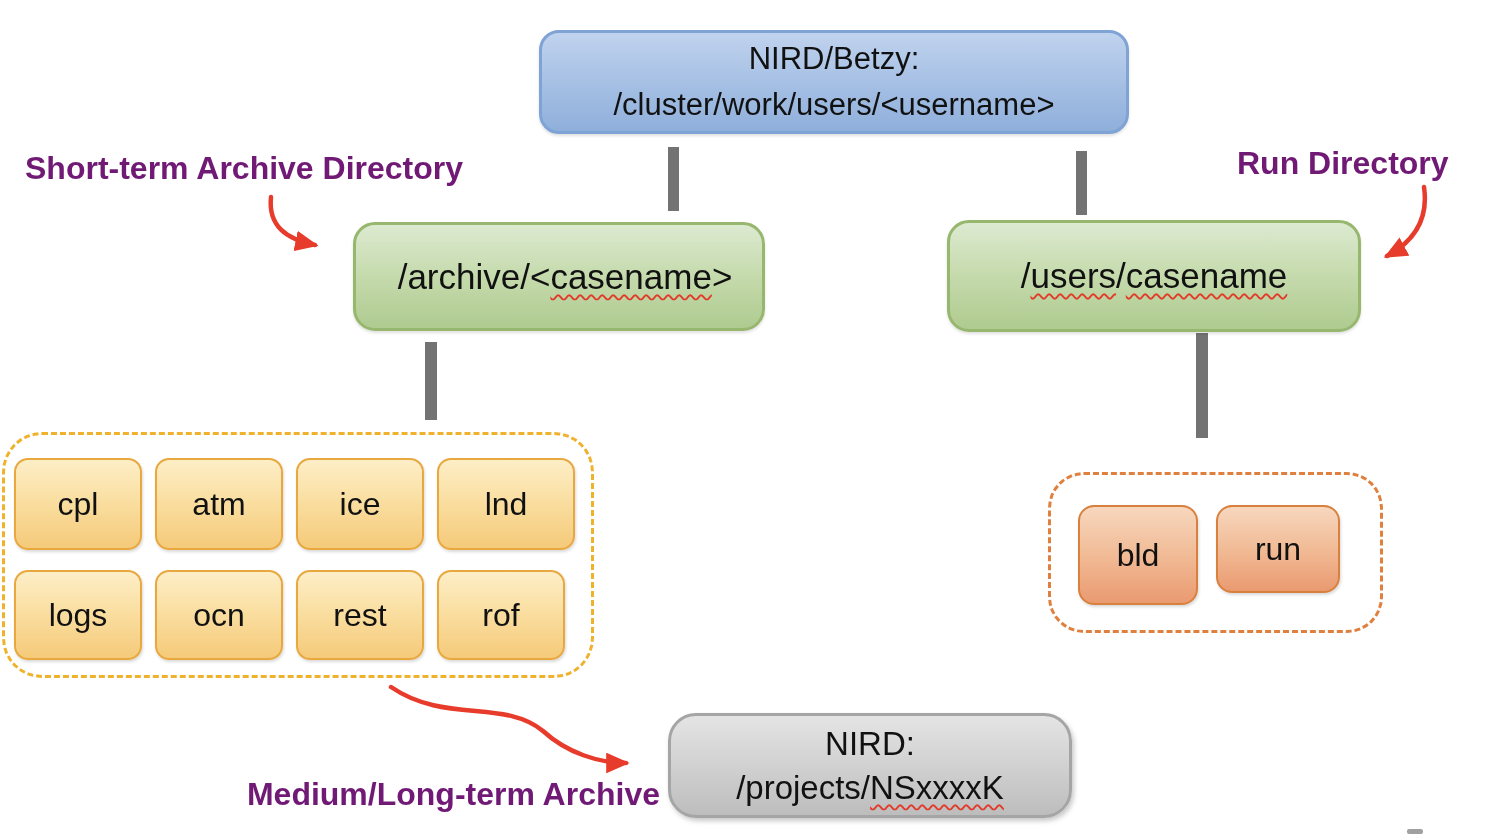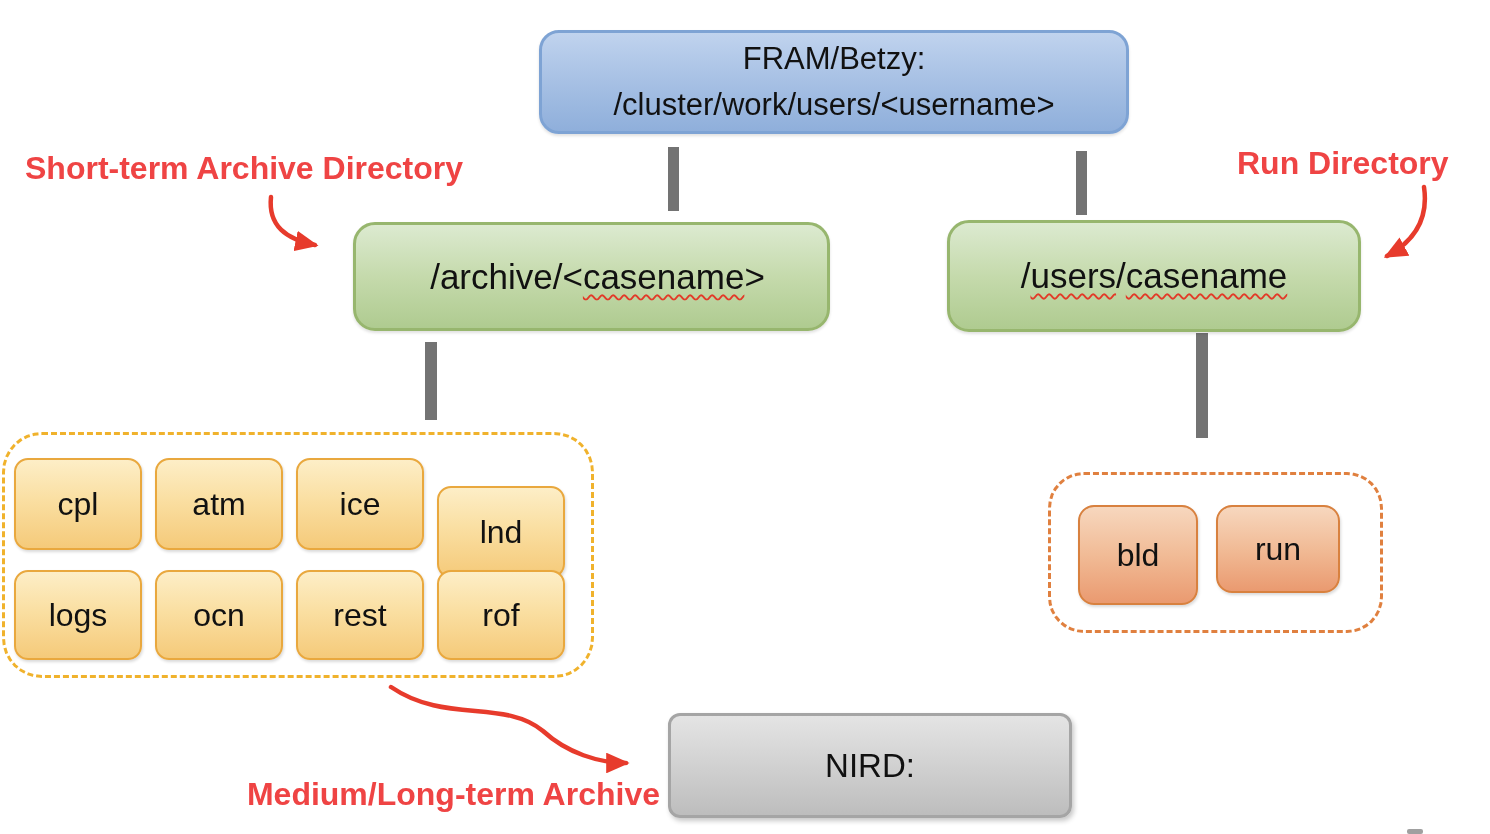--- a/index.html
+++ b/index.html
@@ -18,21 +18,21 @@
     font-size:31px; line-height:46px;
   }
   .node-green {
     background:linear-gradient(180deg,#dcead0 0%,#c5daac 50%,#afcb90 100%);
     border:3px solid #97b66e; border-radius:22px;
     box-shadow:0 2px 3px rgba(0,0,0,.12);
     font-size:35px;
   }
   .node-gray {
     background:linear-gradient(180deg,#e4e4e4 0%,#d3d3d3 45%,#bdbdbd 100%);
-    border:3px solid #a5a5a5; border-radius:12px;
+    border:3px solid #a5a5a5; border-radius:28px;
     box-shadow:2px 3px 5px rgba(0,0,0,.22);
     font-size:33px; line-height:44px;
   }
   .folder {
     position:absolute; display:flex; align-items:center; justify-content:center;
     box-sizing:border-box; font-size:32px;
     background:linear-gradient(180deg,#fdeec7 0%,#fadfa2 45%,#f5ca7a 100%);
     border:2px solid #e9a83e; border-radius:14px;
     box-shadow:1px 2px 3px rgba(0,0,0,.15);
   }
@@ -40,21 +40,21 @@
     background:linear-gradient(180deg,#f7d7be 0%,#f1bb96 50%,#ea9a70 100%);
     border:2px solid #d8813f; border-radius:16px;
   }
   .dashed-group {
     position:absolute; box-sizing:border-box;
     border:3.5px dashed #f0b22c; border-radius:40px; background:transparent;
   }
   .dashed-orange { border-color:#e0803f; border-radius:36px; }
   .connector { position:absolute; background:#737373; }
   .red-label {
-    position:absolute; color:#ef4444; font-weight:600; font-size:32px; white-space:nowrap;
+    position:absolute; color:#701a75; font-weight:600; font-size:32px; white-space:nowrap;
   }
   .squiggle {
     text-decoration-line:underline; text-decoration-style:wavy;
     text-decoration-color:#e23a28; text-decoration-thickness:2px;
     text-underline-offset:5px; text-decoration-skip-ink:none;
   }
   .arrows { position:absolute; left:0; top:0; width:1490px; height:834px; pointer-events:none; }
   .page-mark { position:absolute; background:#8f8f8f; border-radius:2px; opacity:.85; }
 </style>
 </head>
@@ -72,51 +72,52 @@
     <path d="M 1424 187 C 1429 221, 1413 242, 1387 256" fill="none" stroke="#e73b2c" stroke-width="4.5" stroke-linecap="round" marker-end="url(#ah)"></path>
     <path d="M 391 687 C 445 724, 505 699, 543 731 C 567 753, 599 763, 626 763" fill="none" stroke="#e73b2c" stroke-width="4.5" stroke-linecap="round" marker-end="url(#ah)"></path>
   </svg>
 
   <div class="connector" style="left:668px; top:147px; width:11px; height:64px;"></div>
   <div class="connector" style="left:1076px; top:151px; width:11px; height:64px;"></div>
   <div class="connector" style="left:425px; top:342px; width:12px; height:78px;"></div>
   <div class="connector" style="left:1196px; top:333px; width:12px; height:105px;"></div>
 
   <div class="node node-blue" style="left:539px; top:30px; width:590px; height:104px;">
-    <div>FRAM/Betzy:</div>
+    <div>NIRD/Betzy:</div>
     <div>/cluster/work/users/&lt;username&gt;</div>
   </div>
 
   <div class="red-label" style="left:25px; top:150px;">Short-term Archive Directory</div>
   <div class="red-label" style="left:1237px; top:145px;">Run Directory</div>
   <div class="red-label" style="left:198px; top:776px; width:462px; text-align:right;">Medium/Long-term Archive</div>
 
-  <div class="node node-green" style="left:353px; top:222px; width:477px; height:109px;padding-left:12px;">
+  <div class="node node-green" style="left:353px; top:222px; width:412px; height:109px;padding-left:12px;">
     <div><span>/archive/&lt;</span><span class="squiggle">casename</span><span>&gt;</span></div>
   </div>
 
   <div class="node node-green" style="left:947px; top:220px; width:414px; height:112px;">
     <div><span>/</span><span class="squiggle">users</span><span>/</span><span class="squiggle">casename</span></div>
   </div>
 
   <div class="dashed-group" style="left:2px; top:432px; width:592px; height:246px;"></div>
 
   <div class="folder" style="left:155px; top:458px; width:128px; height:92px;">atm</div>
   <div class="folder" style="left:14px;  top:458px; width:128px; height:92px;">cpl</div>
   <div class="folder" style="left:296px; top:458px; width:128px; height:92px;">ice</div>
-  <div class="folder" style="left:437px; top:486px; width:128px; height:92px;">lnd</div>
+  <div class="folder" style="left:437px; top:458px; width:138px; height:92px;">lnd</div>
   <div class="folder" style="left:14px;  top:570px; width:128px; height:90px;">logs</div>
   <div class="folder" style="left:155px; top:570px; width:128px; height:90px;">ocn</div>
   <div class="folder" style="left:437px; top:570px; width:128px; height:90px;">rof</div>
   <div class="folder" style="left:296px; top:570px; width:128px; height:90px;">rest</div>
 
   <div class="dashed-group dashed-orange" style="left:1048px; top:472px; width:335px; height:161px;"></div>
 
   <div class="folder folder-salmon" style="left:1078px; top:505px; width:120px; height:100px;">bld</div>
   <div class="folder folder-salmon" style="left:1216px; top:505px; width:124px; height:88px;">run</div>
 
   <div class="node node-gray" style="left:668px; top:713px; width:404px; height:105px;">
     <div>NIRD:</div>
+    <div><span>/projects/</span><span class="squiggle">NSxxxxK</span></div>
   </div>
 
   <div class="page-mark" style="left:1407px; top:829px; width:16px; height:5px;"></div>
 
 </div>
 
 </body></html>

